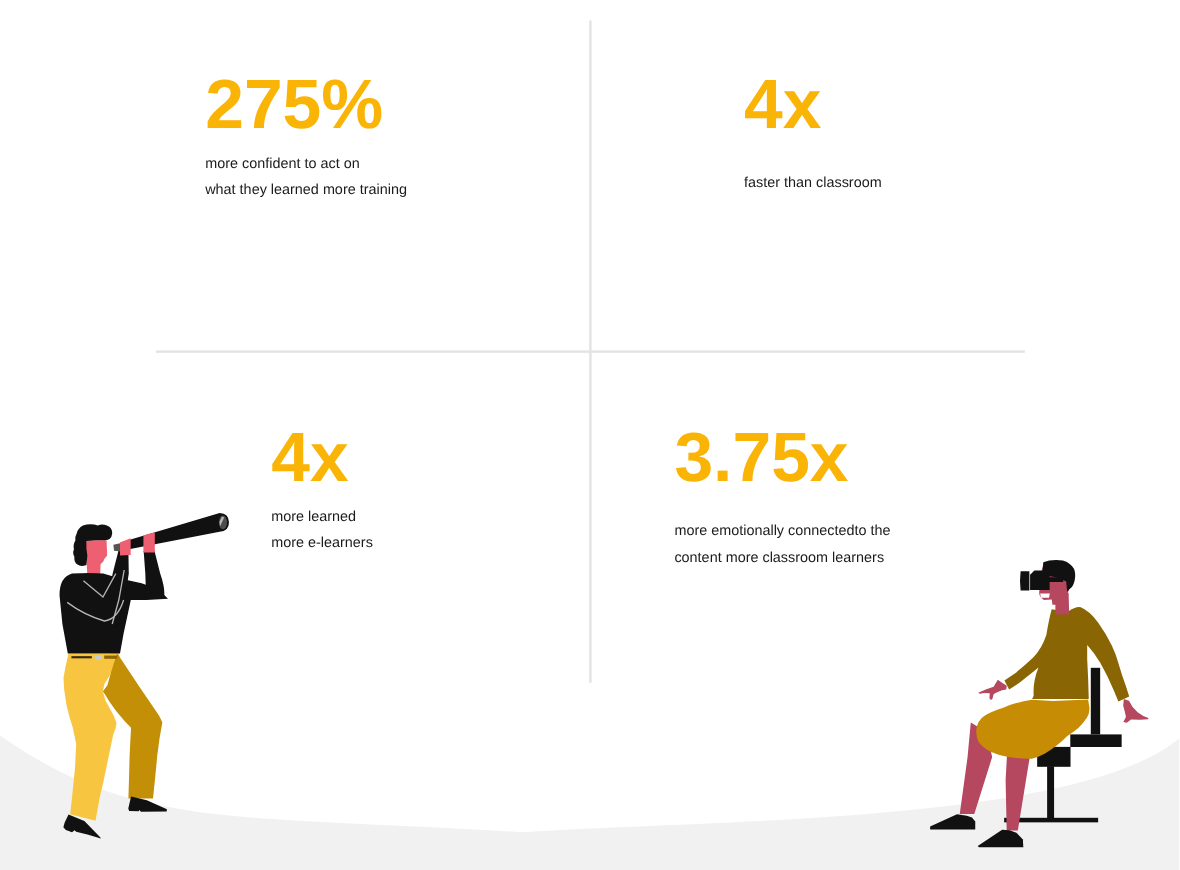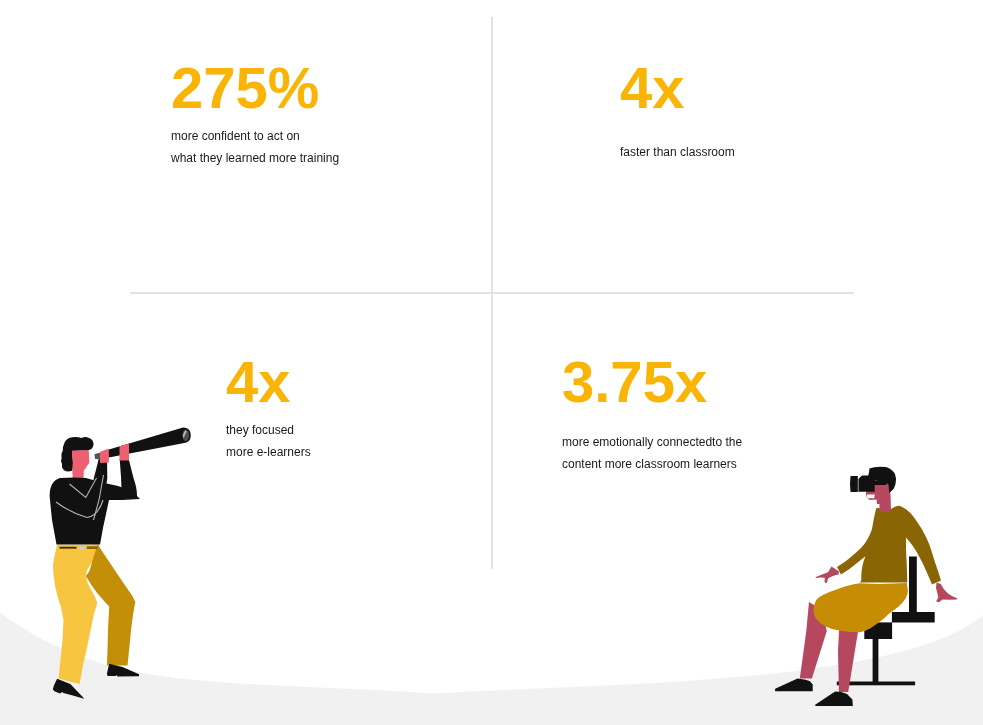--- a/index.html
+++ b/index.html
@@ -60,21 +60,21 @@
   <div class="stat" style="left:620px; top:59px;">
     <div class="stat-value">4x</div>
     <div class="stat-desc" style="margin-top:24px;">
       <div>faster than classroom</div>
     </div>
   </div>
 
   <div class="stat" style="left:226px; top:353px;">
     <div class="stat-value">4x</div>
     <div class="stat-desc" style="margin-top:8px;">
-      <div>they focused</div>
+      <div>more learned</div>
       <div>more e-learners</div>
     </div>
   </div>
 
   <div class="stat" style="left:562px; top:353px;">
     <div class="stat-value">3.75x</div>
     <div class="stat-desc" style="margin-top:20px;">
       <div>more emotionally connectedto the</div>
       <div>content more classroom learners</div>
     </div>

